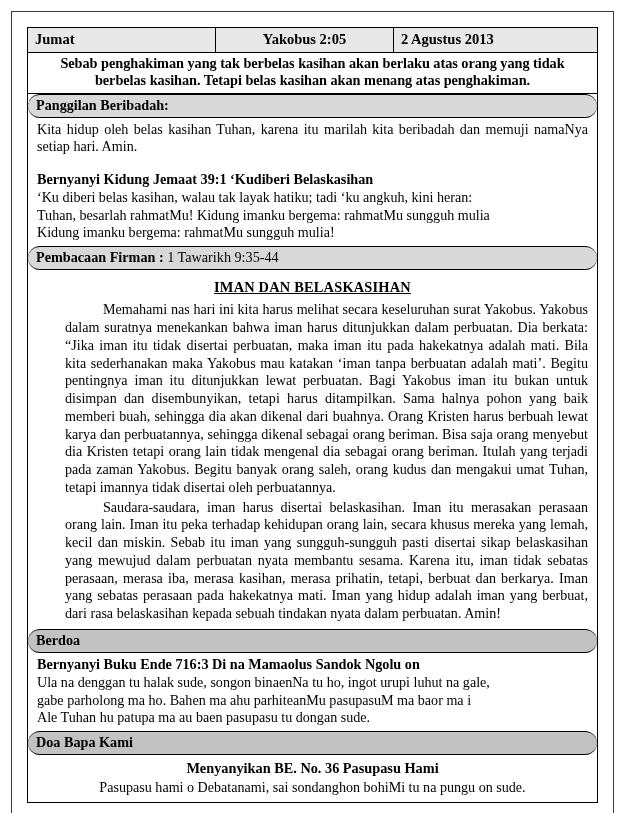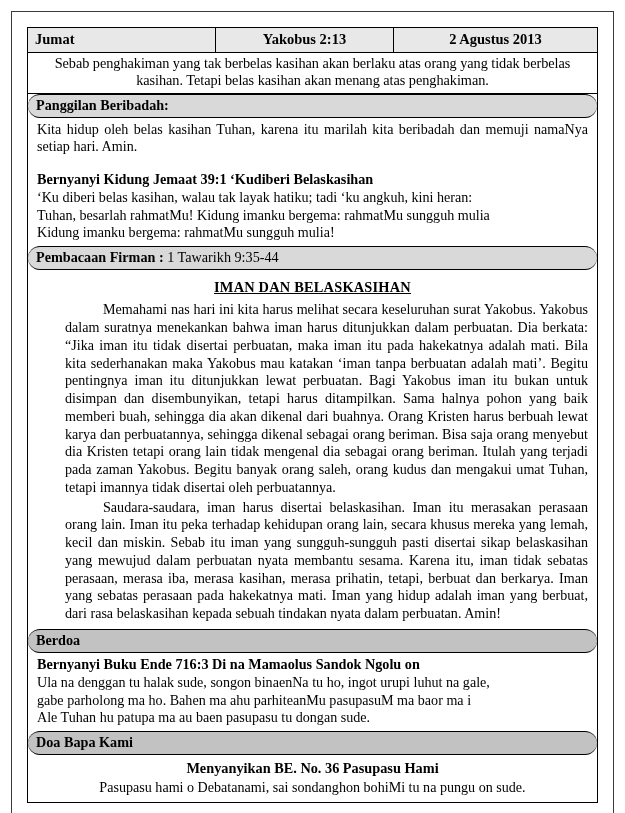--- a/index.html
+++ b/index.html
@@ -40,28 +40,28 @@
   }
   .hdr-cell {
     font-weight: bold;
     font-size: 14.5px;
     padding: 3px 7px 4px 7px;
     line-height: 1.15;
     white-space: nowrap;
   }
   .hdr-left   { width: 188px; text-align: left;   border-right: 1px solid #000000; }
   .hdr-center { width: 178px; text-align: center; border-right: 1px solid #000000; }
-  .hdr-right  { flex: 1;      text-align: center; }
+  .hdr-right  { flex: 1;      text-align: left; }
 
   
   .verse-row {
     border-bottom: 1px solid #000000;
     padding: 2px 8px 3px 8px;
     text-align: center;
-    font-weight: normal;
+    font-weight: bold;
     font-size: 14.3px;
     line-height: 1.22;
     letter-spacing: -0.05px;
   }
 
   
   .band {
     border-bottom: 1px solid #000000;
     border-top: 1px solid #000000;
     padding: 2px 8px 3px 8px;
@@ -134,21 +134,21 @@
 </style>
 </head>
 <body>
 
 <div class="page">
   <div class="frame">
     <div class="table">
 
       <div class="hdr-row">
         <div class="hdr-cell hdr-left">Jumat</div>
-        <div class="hdr-cell hdr-center">Yakobus 2:13</div>
+        <div class="hdr-cell hdr-center">Yakobus 2:05</div>
         <div class="hdr-cell hdr-right">2 Agustus 2013</div>
       </div>
 
       <div class="verse-row">Sebab penghakiman yang tak berbelas kasihan akan berlaku atas orang yang tidak berbelas kasihan. Tetapi belas kasihan akan menang atas penghakiman.</div>
 
       <div class="band band-light">
         <b>Panggilan Beribadah:</b>
       </div>
       <div class="block just">Kita hidup oleh belas kasihan Tuhan, karena itu marilah kita beribadah dan memuji namaNya setiap hari. Amin.</div>
 

